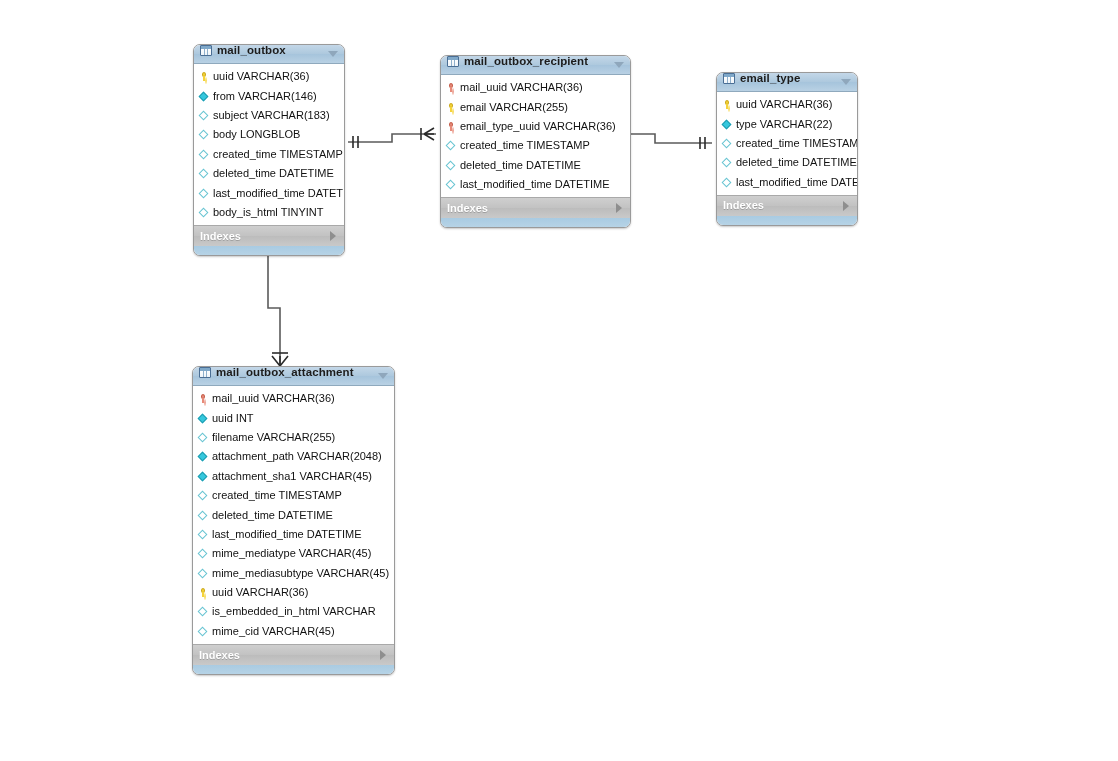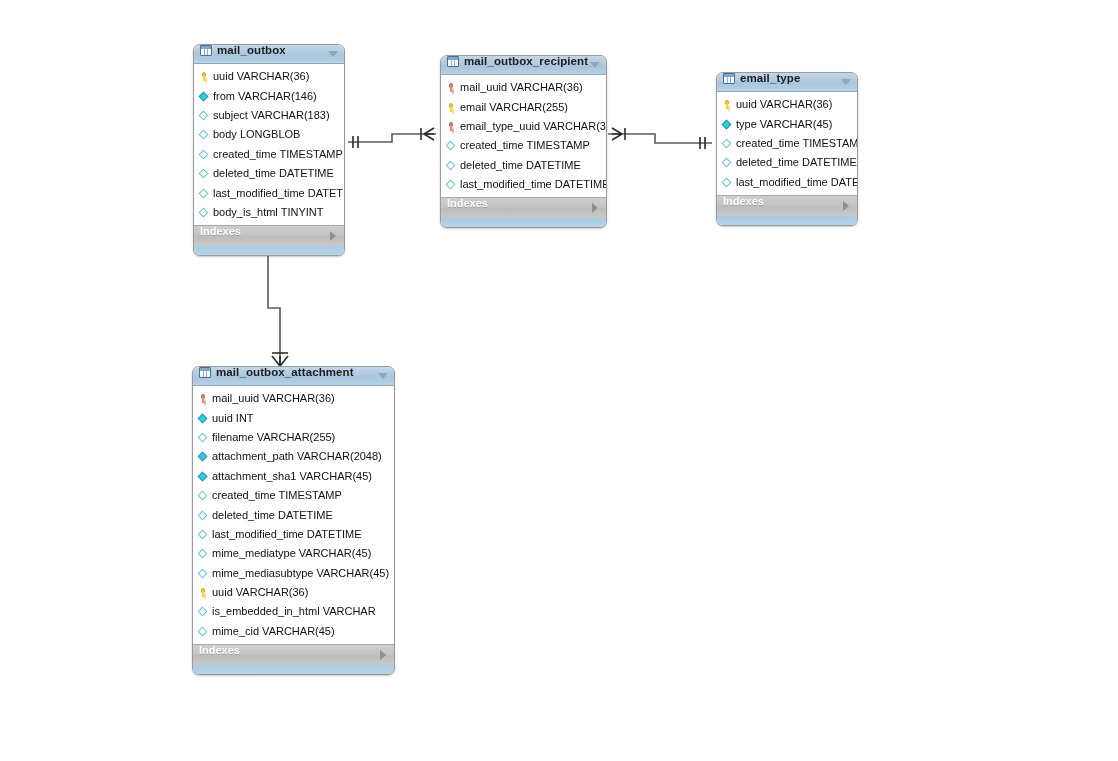--- a/index.html
+++ b/index.html
@@ -172,20 +172,21 @@
   }
 
   
   .entity-footer {
     position: relative;
     height: 21px;
     box-sizing: border-box;
     background: linear-gradient(to bottom, #cfcfcf 0%, #c2c2c2 50%, #bcbcbc 51%, #c9c9c9 100%);
     border-top: 1px solid #a9a9a9;
     display: flex;
+    align-items: center;
     padding-left: 6px;
   }
   .footer-label {
     font-size: 11px;
     font-weight: bold;
     color: #ffffff;
     text-shadow: 0 1px 0 rgba(0,0,0,0.18);
     line-height: 1;
   }
   .footer-caret {
@@ -279,21 +280,21 @@
             <span class="col-icon ic-diamond-hollow"></span>
             <span class="col-label">body_is_html TINYINT</span>
           </div>
         </div>
         <div class="entity-footer">
           <span class="footer-label">Indexes</span>
           <span class="footer-caret"></span>
         </div>
         <div class="entity-bottom"></div>
       </div>
-      <div class="entity" style="left: 440px; top: 55px; width: 167px;">
+      <div class="entity" style="left: 440px; top: 55px; width: 191px;">
         <div class="entity-header">
           <span class="tbl-icon"></span>
           <span class="entity-title">mail_outbox_recipient</span>
           <span class="hdr-caret"></span>
         </div>
         <div class="cols">
           <div class="col-row">
             <span class="col-icon ic-key-red"></span>
             <span class="col-label">mail_uuid VARCHAR(36)</span>
           </div>
@@ -330,21 +331,21 @@
           <span class="entity-title">email_type</span>
           <span class="hdr-caret"></span>
         </div>
         <div class="cols">
           <div class="col-row">
             <span class="col-icon ic-key-yellow"></span>
             <span class="col-label">uuid VARCHAR(36)</span>
           </div>
           <div class="col-row">
             <span class="col-icon ic-diamond-filled"></span>
-            <span class="col-label">type VARCHAR(45)</span>
+            <span class="col-label">type VARCHAR(22)</span>
           </div>
           <div class="col-row">
             <span class="col-icon ic-diamond-hollow"></span>
             <span class="col-label">created_time TIMESTAMP</span>
           </div>
           <div class="col-row">
             <span class="col-icon ic-diamond-hollow"></span>
             <span class="col-label">deleted_time DATETIME</span>
           </div>
           <div class="col-row">

